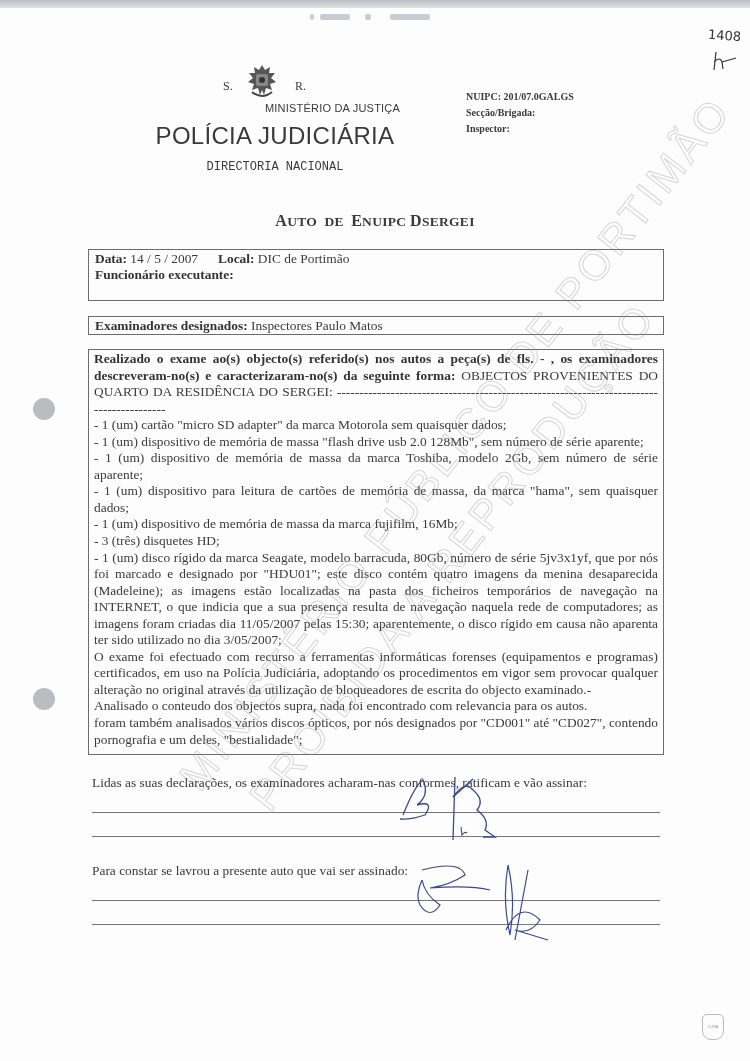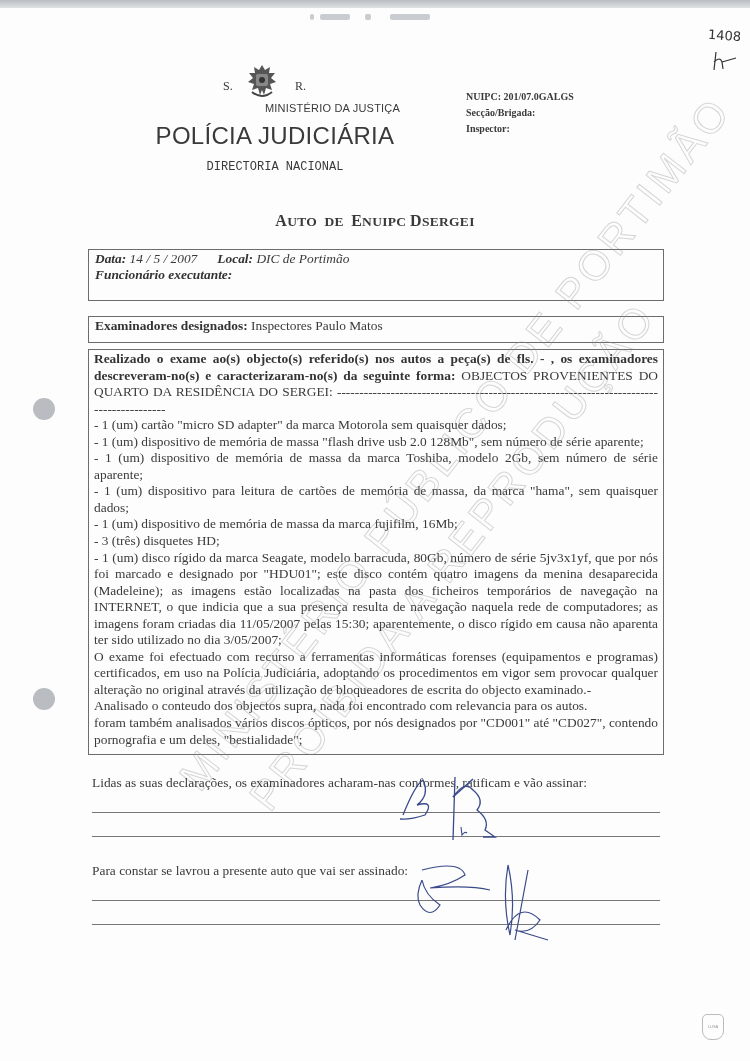--- a/index.html
+++ b/index.html
@@ -39,24 +39,24 @@
   .header-right { position: absolute; left: 466px; top: 89px; font-weight: bold; font-size: 10px; line-height: 16px; }
 
   .doc-title {
     position: absolute; left: 0; width: 750px; top: 212px; text-align: center;
     font-weight: bold; font-size: 13.5px; letter-spacing: 0.3px; font-variant: small-caps;
   }
   .doc-title .big { font-size: 16px; }
 
   .box { position: absolute; left: 88px; width: 576px; border: 1px solid #6c6c6c; box-sizing: border-box; font-size: 13.4px; }
   .box1 { top: 249px; height: 52px; padding: 1px 6px; line-height: 16px; }
-  .box2 { top: 316px; height: 27px; padding: 1px 6px; line-height: 16px; }
+  .box2 { top: 316px; height: 19px; padding: 1px 6px; line-height: 16px; }
   .box3 { top: 349px; height: 406px; padding: 1px 5px; line-height: 16.55px; text-align: justify; }
   b.lbl { font-weight: bold; color: #333; }
-  .line { display: block; font-style: italic; }
+  .line { display: block; }
   .gap { display: inline-block; width: 20px; }
 
   .watermark {
     position: absolute; left: 150px; top: 330px; width: 450px; height: 460px; pointer-events: none;
     color: rgba(150,150,150,0.18); font-family: "Liberation Sans", sans-serif; font-size: 42px;
   }
   .watermark div { position: absolute; white-space: nowrap; transform-origin: left top; transform: rotate(-52deg); letter-spacing: 4px;
     -webkit-text-stroke: 1px rgba(140,140,140,0.35); color: transparent; }
 
   .closing { position: absolute; left: 92px; width: 572px; font-size: 13.4px; }

